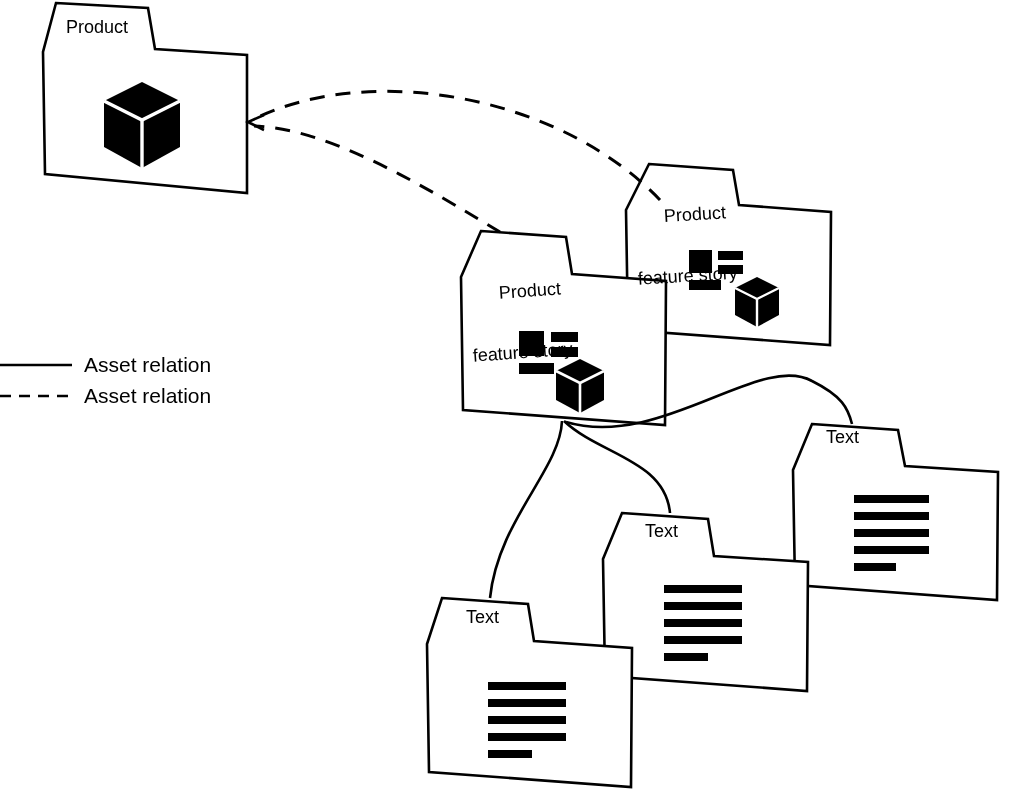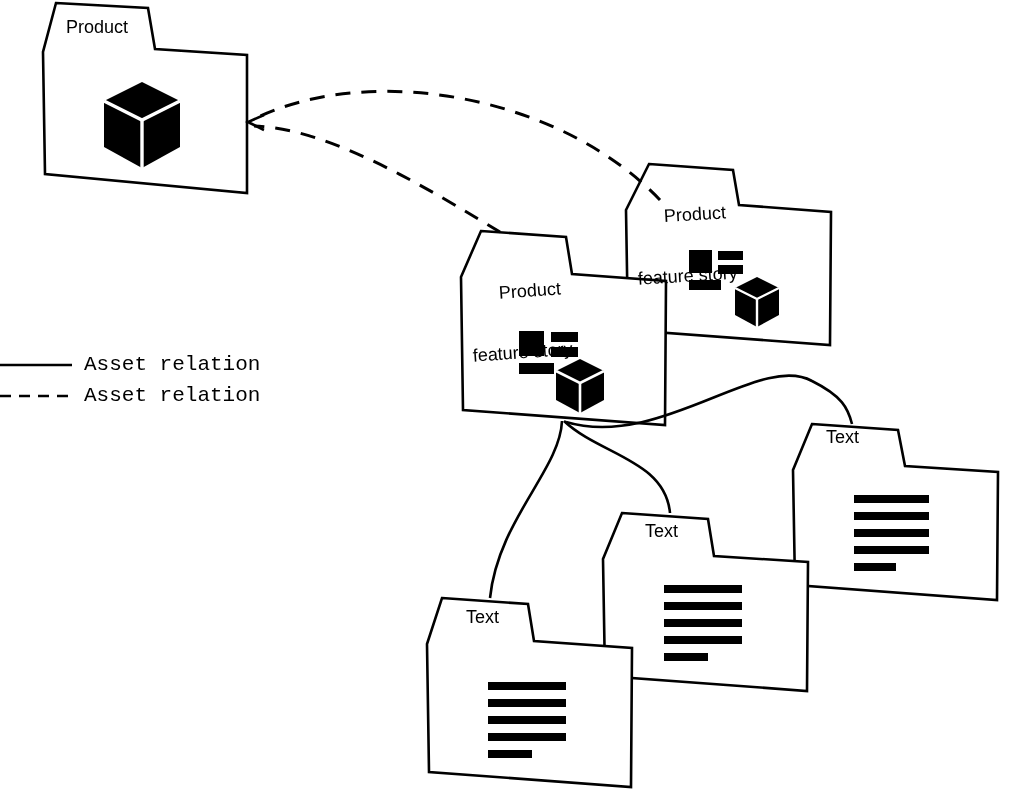--- a/index.html
+++ b/index.html
@@ -1,21 +1,21 @@
 <!DOCTYPE html>
 <html><head>
 <meta charset="utf-8">
 <style>
   html,body{margin:0;padding:0;background:#ffffff;}
   body{width:1024px;height:791px;overflow:hidden;
        font-family:"Liberation Sans","DejaVu Sans",sans-serif;color:#000;}
   #stage{position:relative;width:1024px;height:791px;background:#fff;}
   #canvas{position:absolute;left:0;top:0;width:1024px;height:791px;}
   .lbl{position:absolute;white-space:pre;color:#000;}
-  .legend-label{font-size:21px;line-height:1.1;font-family:Liberation Mono, monospace;}
+  .legend-label{font-size:21px;line-height:1.1;}
   .card-title{font-size:18px;line-height:1.12;}
   .two-line{text-align:center;}
 </style>
 </head>
 <body>
 
 <div id="stage">
 
   <svg id="canvas" viewBox="0 0 1024 791" xmlns="http://www.w3.org/2000/svg">
 

